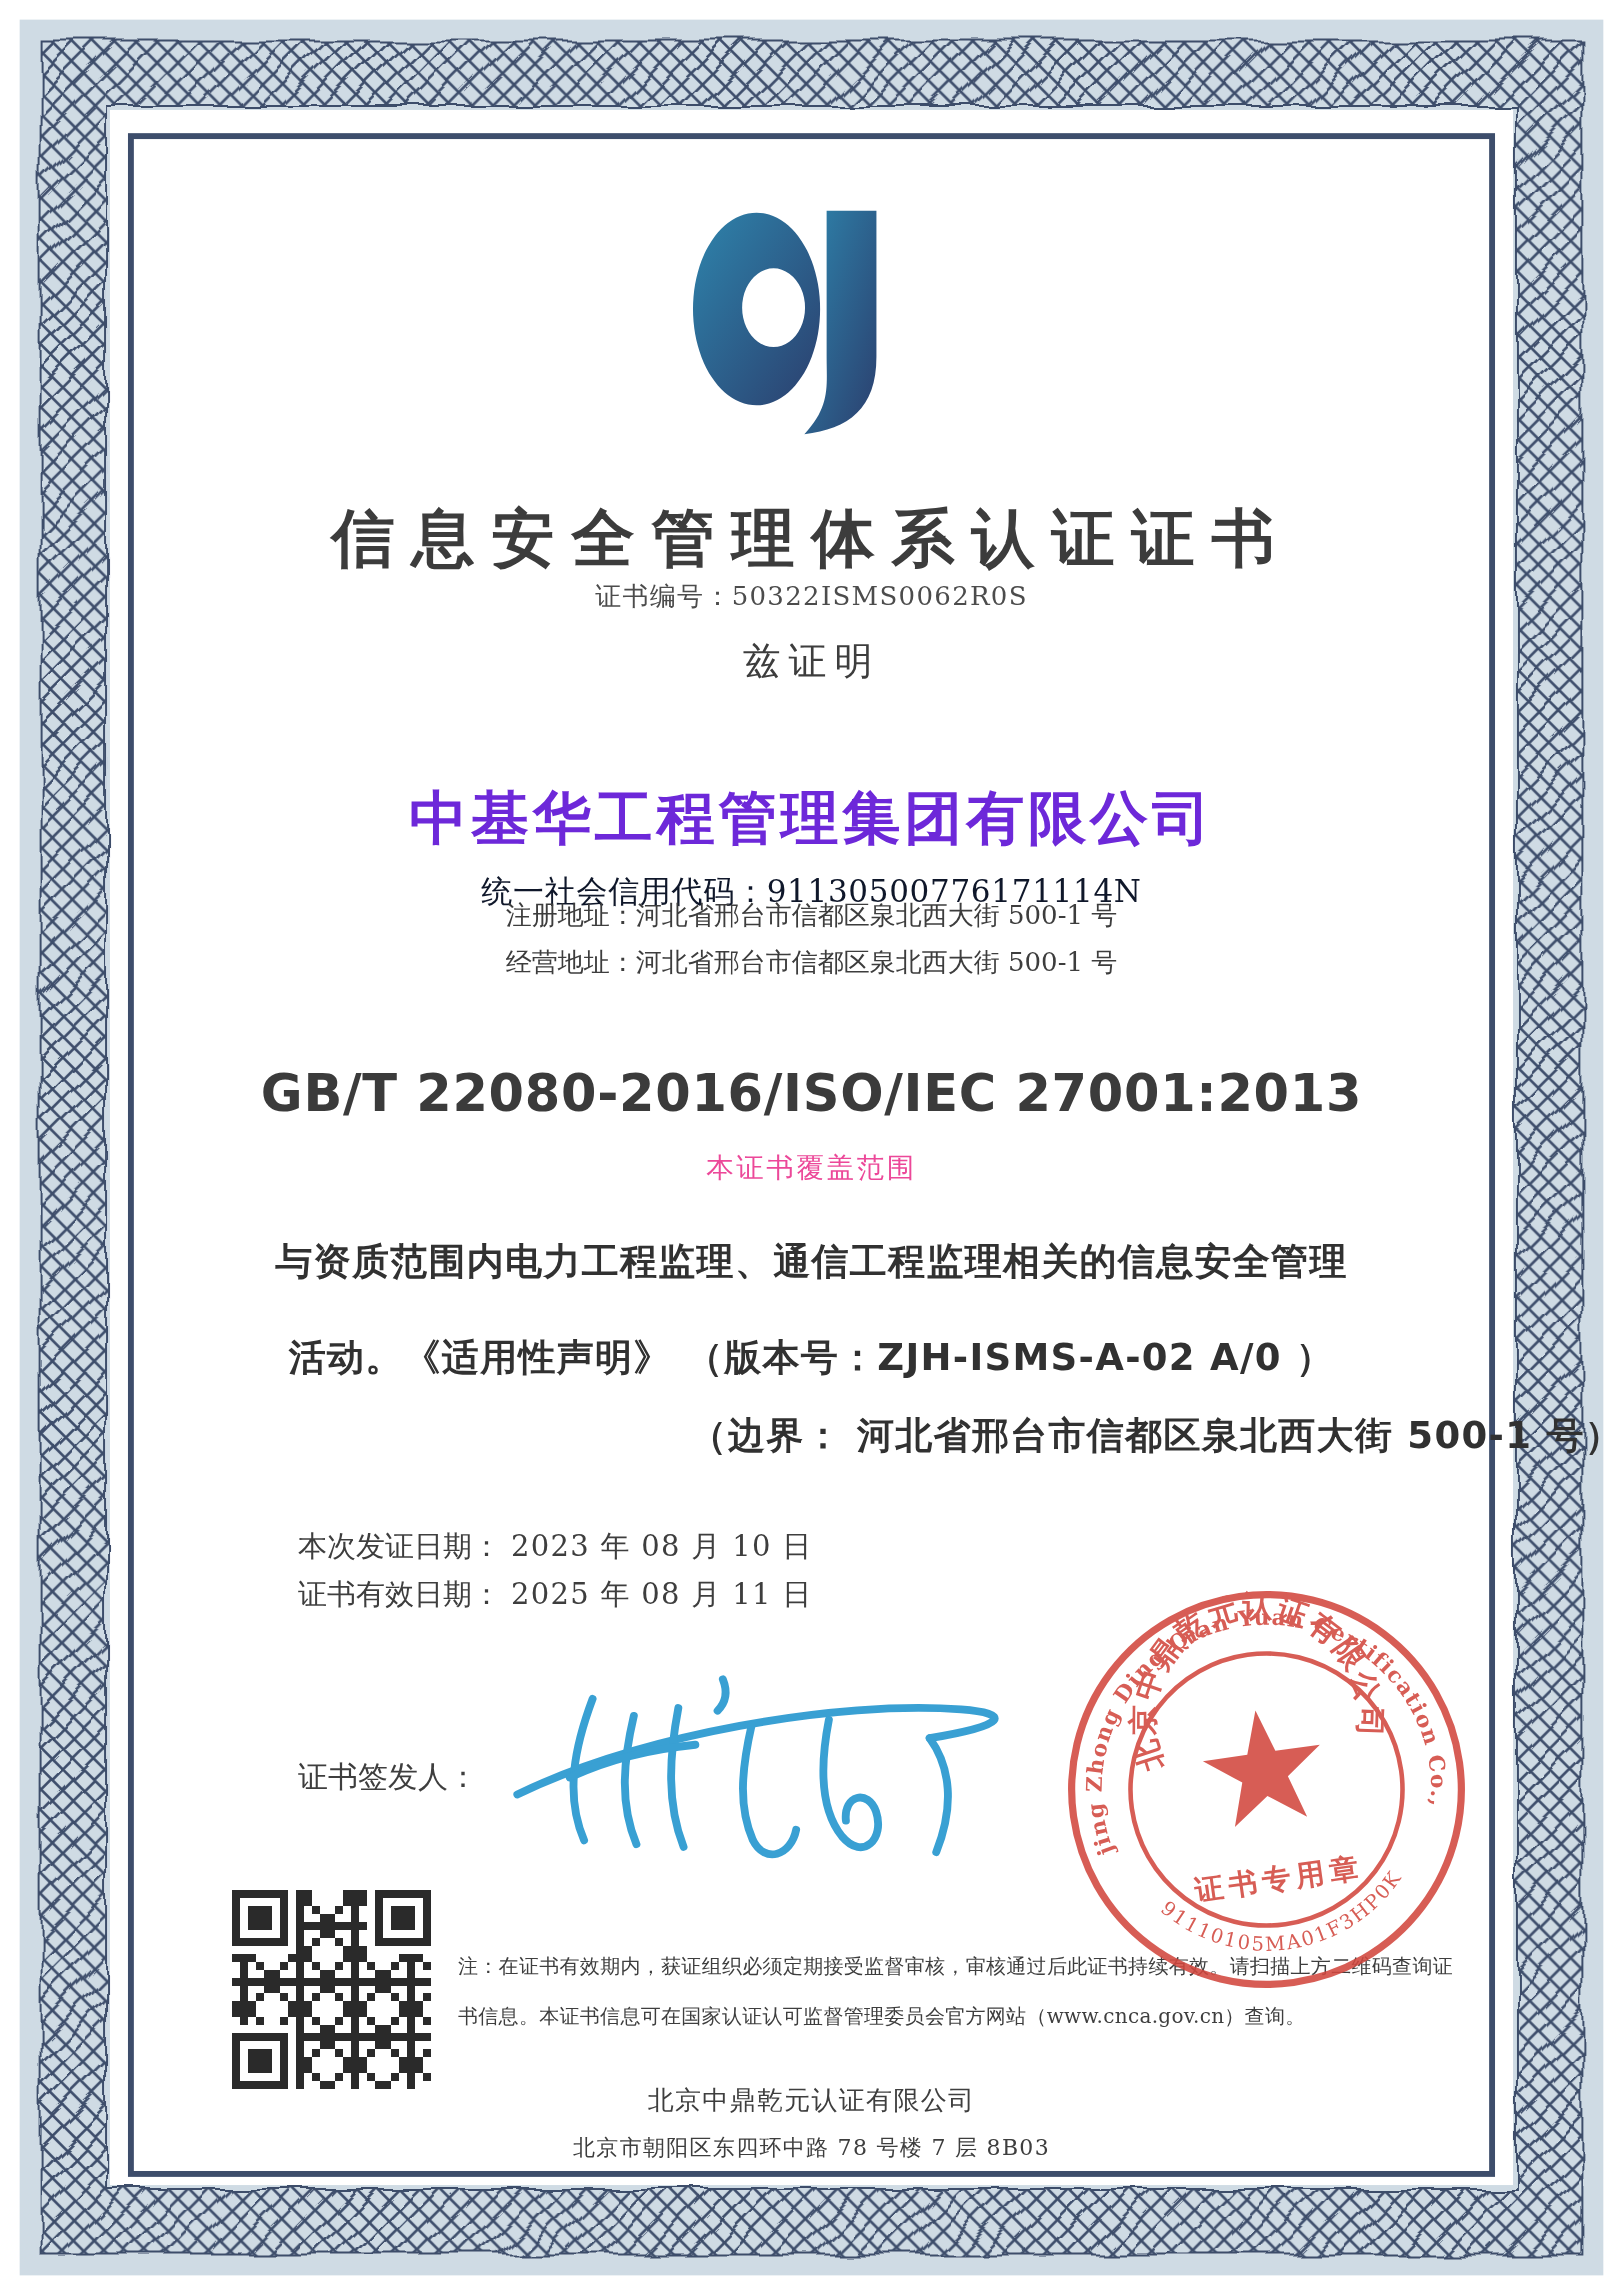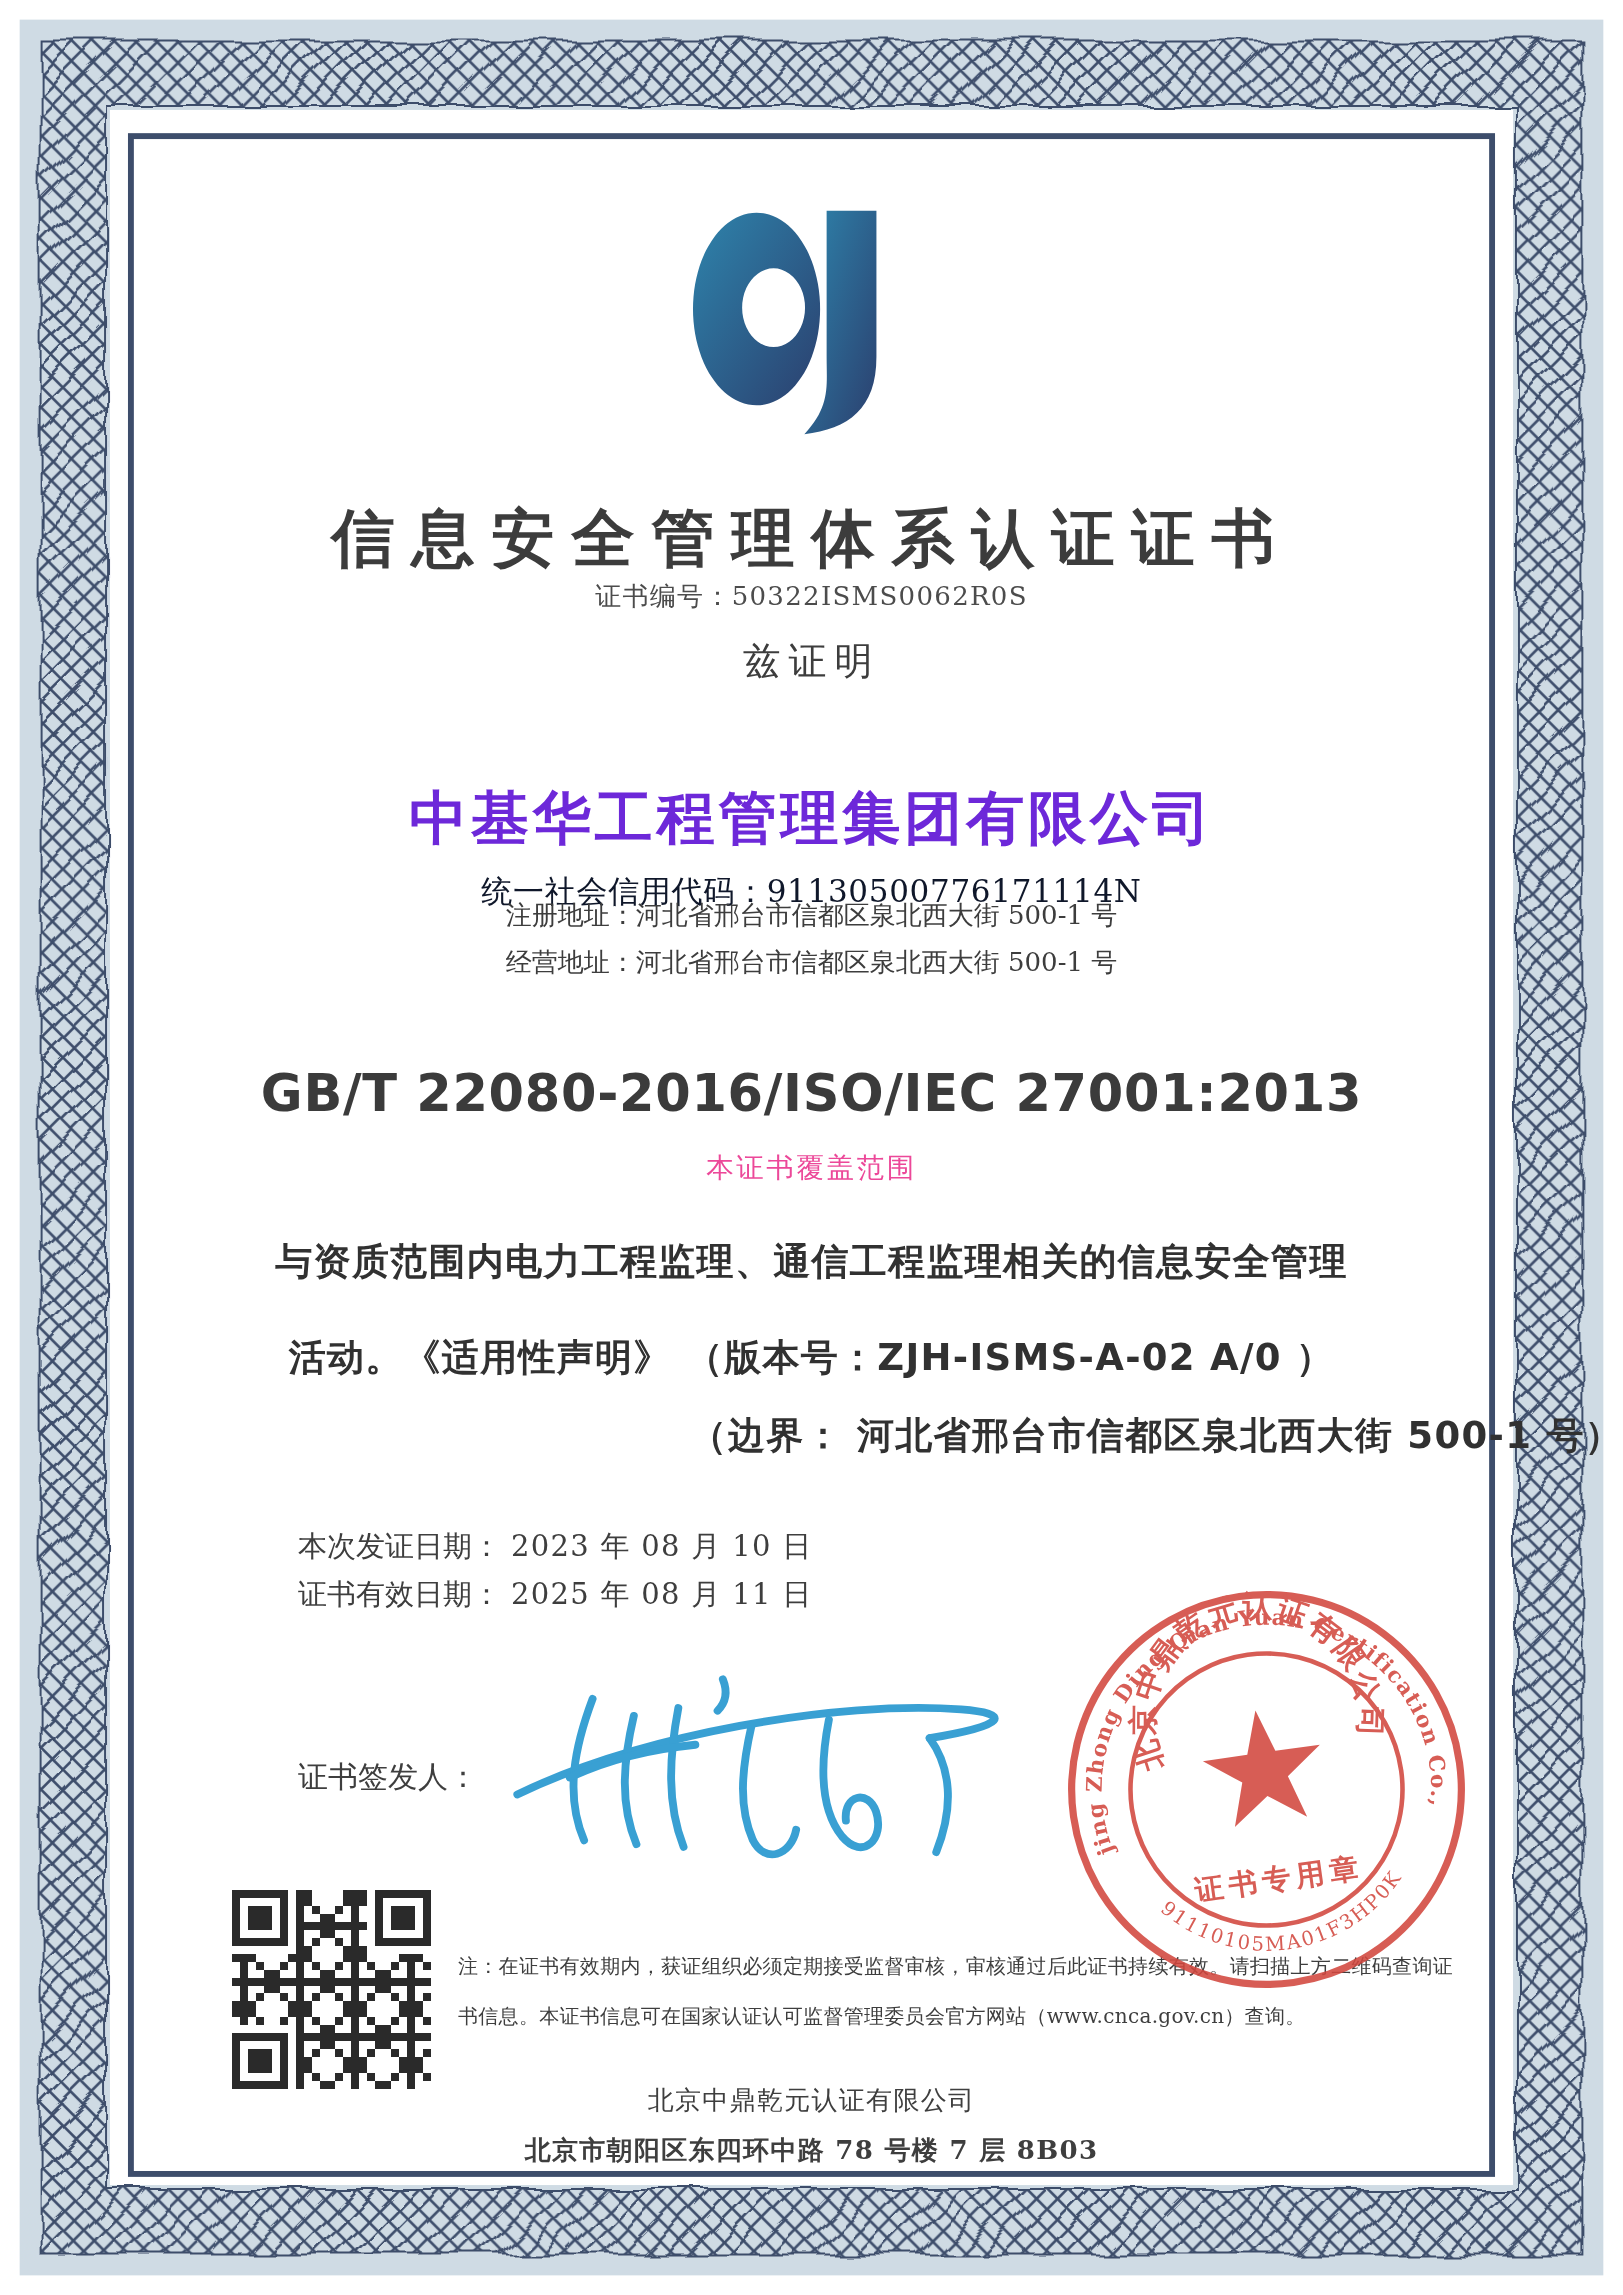--- a/index.html
+++ b/index.html
@@ -36,21 +36,21 @@
   .date-row{display:flex;height:48px;align-items:center;font-size:29px;color:#3e3e3e;}
   .dlabel{width:213px;display:inline-block;}
   .dval{letter-spacing:1.3px;}
   .signer{left:298px;top:1757px;font-size:30px;color:#3e3e3e;}
   .sig-svg{position:absolute;left:478px;top:1659px;width:563px;height:216px;z-index:4;}
   .seal-svg{position:absolute;left:1054px;top:1577px;width:425px;height:425px;z-index:4;}
   .qr-svg{position:absolute;left:232px;top:1890px;width:199px;height:199px;z-index:4;background:#fff;}
   .note{left:458px;top:1941px;width:995px;font-size:20px;line-height:50px;
         color:#3e3e3e;text-align:justify;letter-spacing:0.3px;}
   .footer1{top:2083px;font-size:26px;color:#3e3e3e;letter-spacing:1.3px;}
-  .footer2{top:2133px;font-size:26px;color:#3e3e3e;letter-spacing:1.3px;font-weight:bold;}
+  .footer2{top:2133px;font-size:22px;color:#3e3e3e;letter-spacing:1.3px;}
 </style>
 </head>
 <body>
 
 <div class="page">
 
   <svg id="wm" class="wm-svg" width="1623" height="2295" viewBox="0 0 2480 3507">
       <path d="M330,240 Q325.4,285 319.6,330 Q313.3,375 316.8,420 Q314.6,465 328.1,510 Q328.2,555 341.4,600 Q343.3,645 342.5,690 Q347.7,735 330.4,780 Q337.9,825 317.8,870 Q321.8,915 318.2,960" fill="none" stroke="#aebfce" stroke-opacity="0.3" stroke-width="1.2"></path>
       <path d="M371,240 Q360.2,285 357.1,330 Q353.0,375 363.3,420 Q360.2,465 377.7,510 Q376.0,555 385.0,600 Q387.9,645 377.4,690 Q386.2,735 363.0,780 Q372.3,825 357.1,870 Q357.4,915 366.0,960" fill="none" stroke="#aebfce" stroke-opacity="0.3" stroke-width="1.2"></path>
       <path d="M412,240 Q396.6,285 400.0,330 Q395.3,375 412.8,420 Q407.3,465 424.7,510 Q423.1,555 423.1,600 Q430.0,645 409.7,690 Q422.5,735 398.7,780 Q406.6,825 401.9,870 Q395.0,915 415.8,960" fill="none" stroke="#aebfce" stroke-opacity="0.3" stroke-width="1.2"></path>

